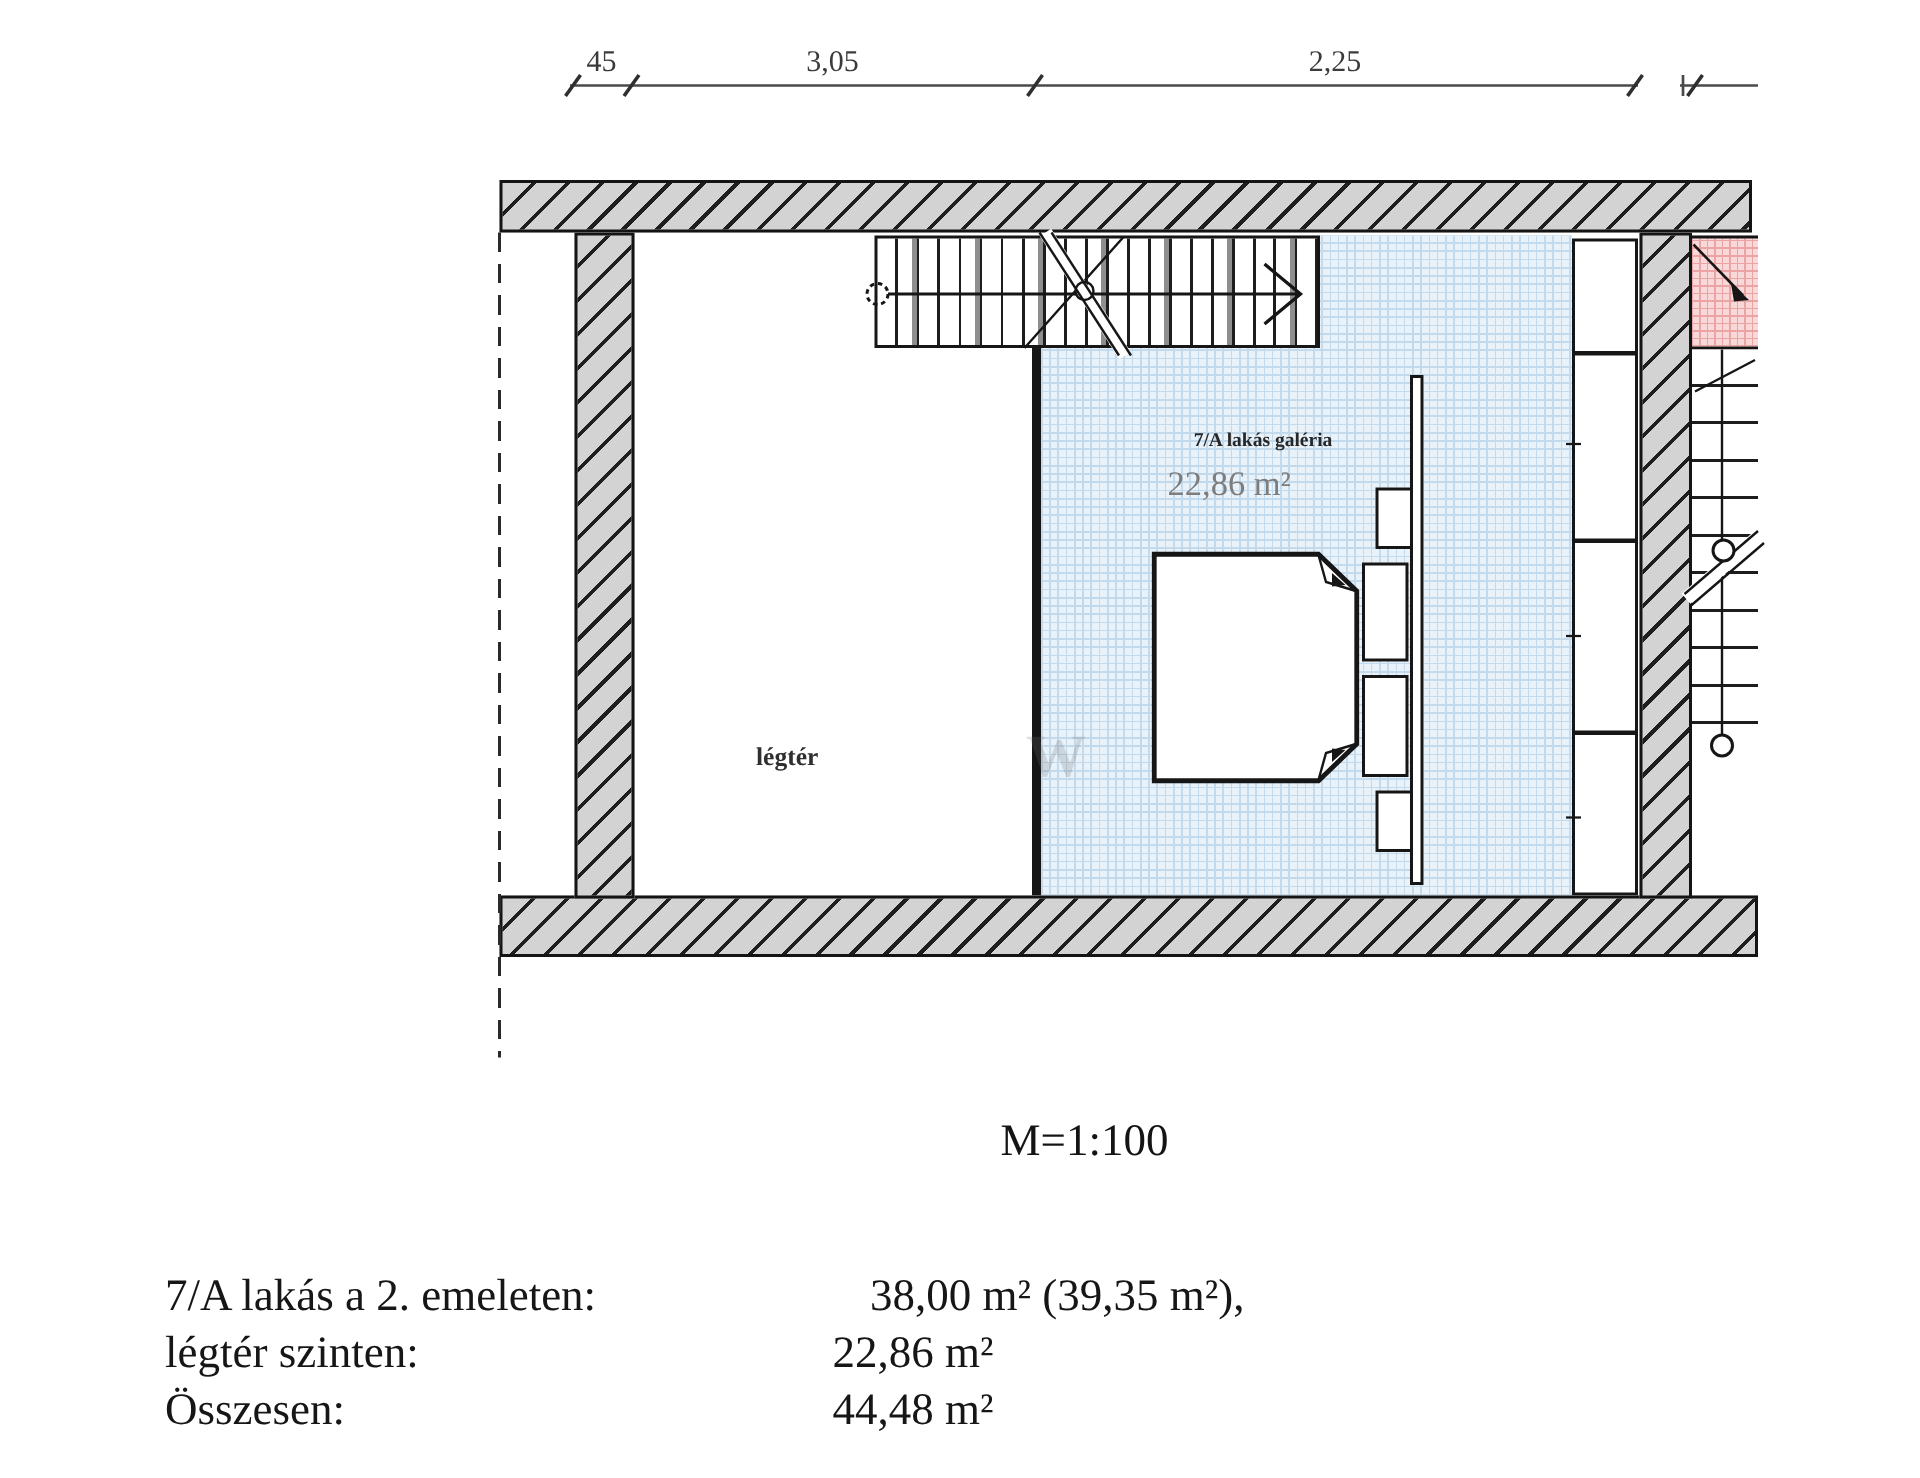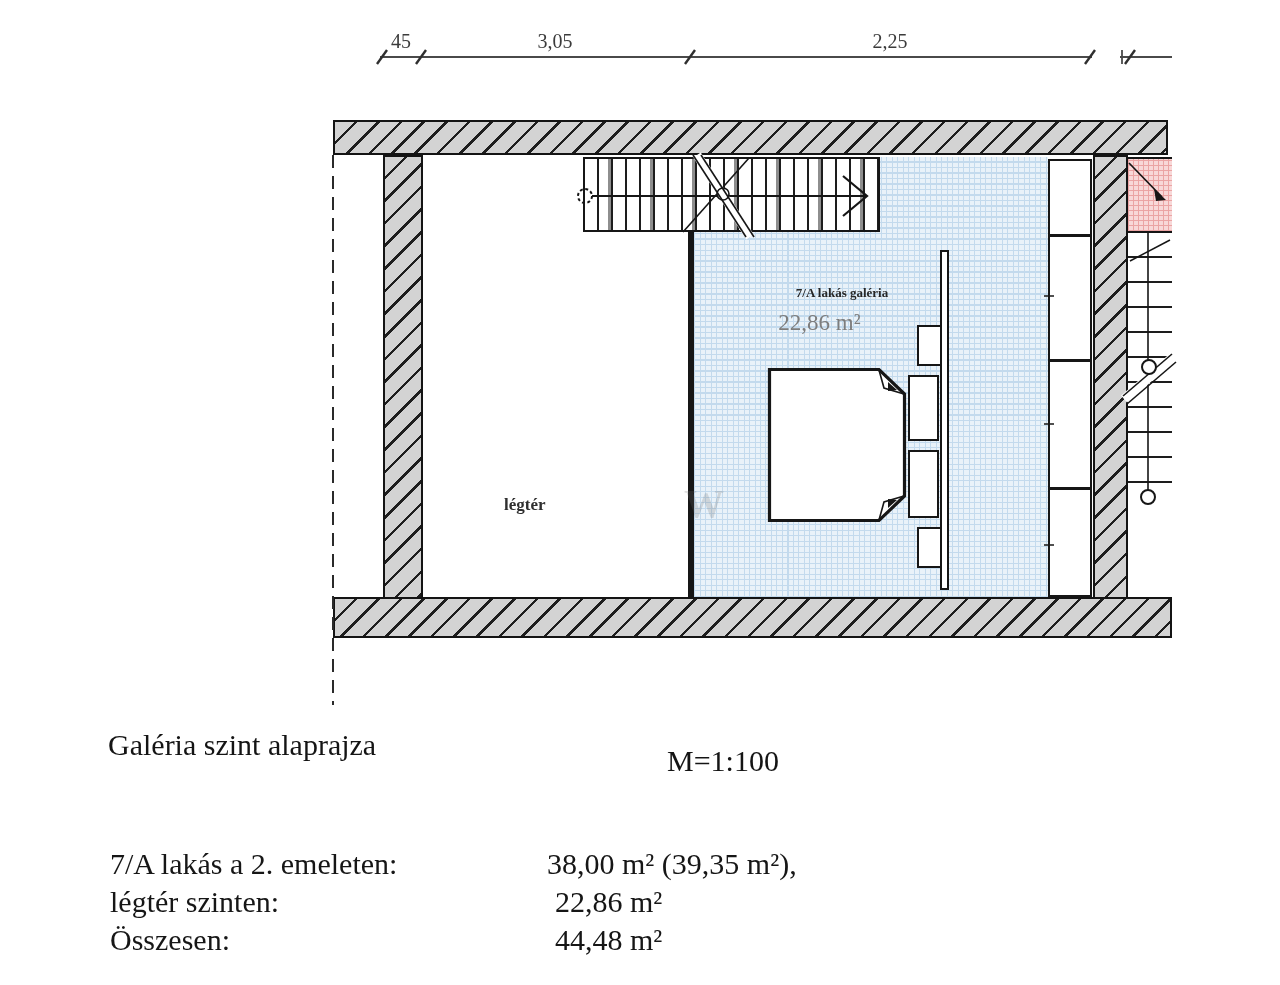--- a/index.html
+++ b/index.html
@@ -131,27 +131,26 @@
       <line x1="1127" y1="404" x2="1176" y2="362" stroke="#161616" stroke-width="1.6"></line>
       <circle cx="1149" cy="367" r="7" stroke="#161616" stroke-width="2" fill="#ffffff"></circle>
       <circle cx="1148" cy="497" r="7" stroke="#161616" stroke-width="2" fill="#ffffff"></circle>
     </g>
   </svg>
 
   <div class="abs roomname" style="left:752px;top:285px;width:180px;">7/A lakás galéria</div>
   <div class="abs roomarea" style="left:752px;top:310px;width:135px;">22,86 m²</div>
   <div class="abs voidname" style="left:488px;top:495px;margin-left:16px;">légtér</div>
 
-  <div class="abs caption" style="left:108px;top:728px;">Galéria szint alaprajza</div>
   <div class="abs caption" style="left:667px;top:744px;">M=1:100</div>
 
   <div class="abs" style="left:110px;top:845px;">
     <div class="sumtxt">
       <span class="abs" style="left:0;top:0;">7/A lakás a 2. emeleten:</span>
-      <span class="abs" style="left:437px;top:0;">38,00 m² (39,35 m²),</span>
+      <span class="abs" style="left:470px;top:0;">38,00 m² (39,35 m²),</span>
     </div>
     <div class="sumtxt">
       <span class="abs" style="left:0;top:38px;">légtér szinten:</span>
       <span class="abs" style="left:445px;top:38px;">22,86 m²</span>
     </div>
     <div class="sumtxt">
       <span class="abs" style="left:0;top:76px;">Összesen:</span>
       <span class="abs" style="left:445px;top:76px;">44,48 m²</span>
     </div>
   </div>

